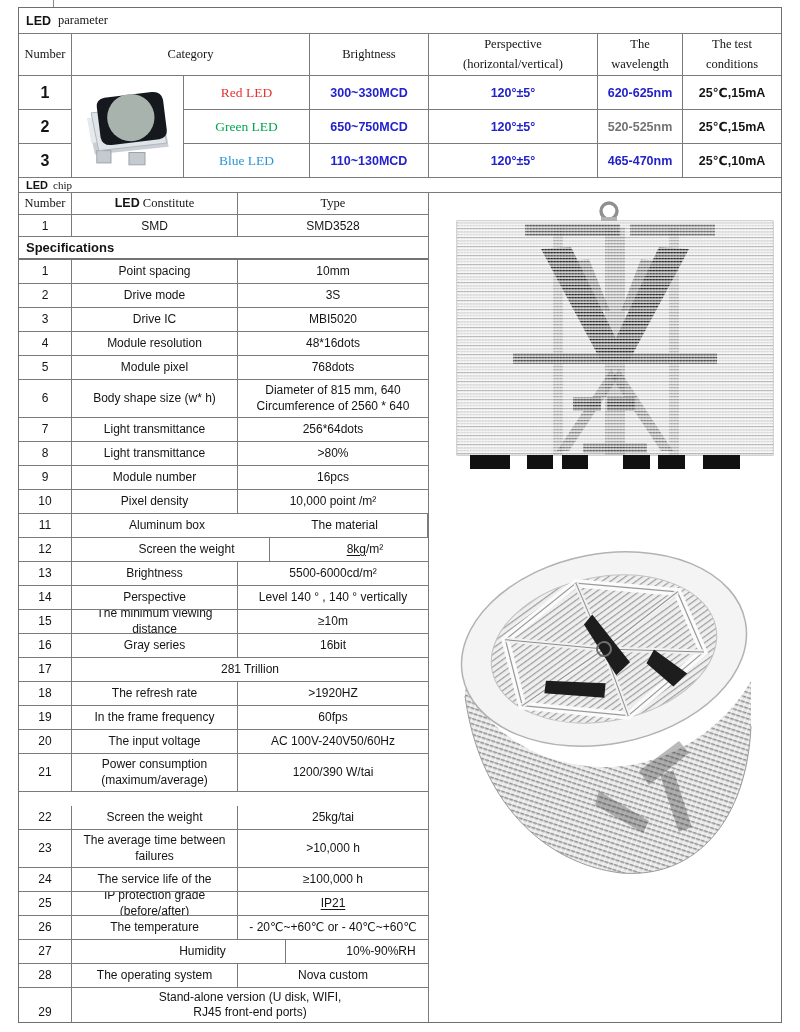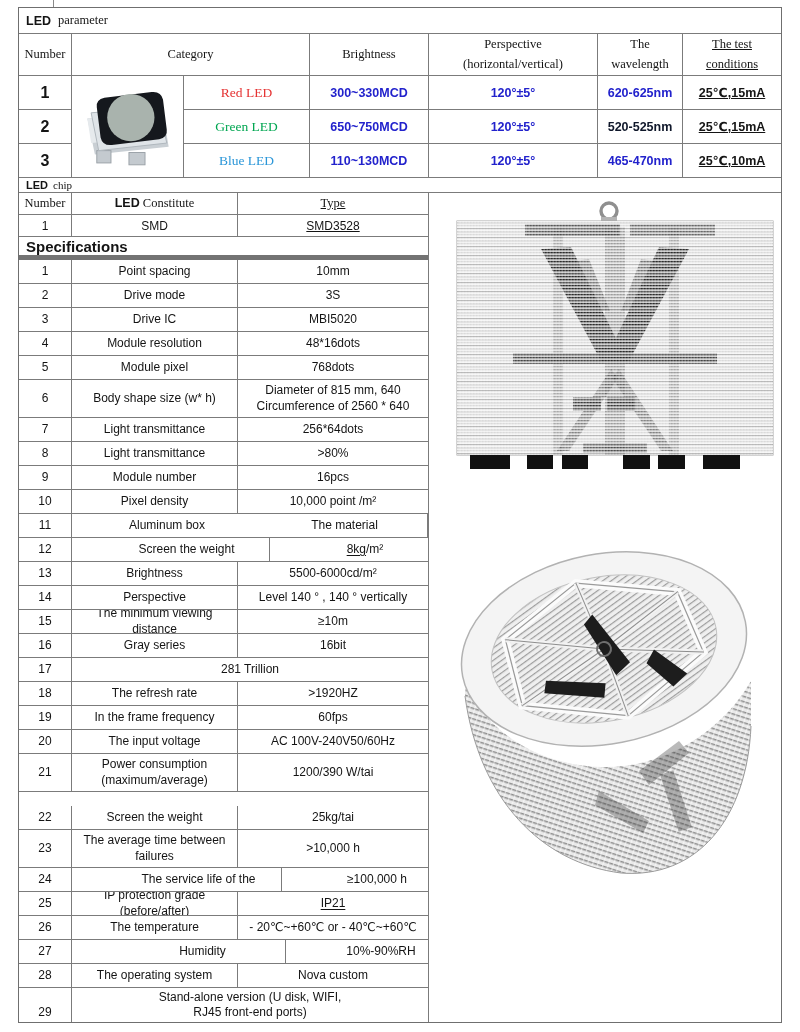--- a/index.html
+++ b/index.html
@@ -23,38 +23,38 @@
   .title-bar { height:26px; font-size:12.5px; }
   .chip-bar  { height:15px; font-size:11px; gap:5px; }
 
   
   .pgrid { display:grid; grid-template-columns:53px 112px 126px 119px 169px 85px 1fr; grid-template-rows:42px 34px 34px 34px; height:144px; }
   .cell {
     border-right:1px solid #7b7b7b; border-bottom:1px solid #7b7b7b;
     display:flex; align-items:center; justify-content:center;
     text-align:center; white-space:pre-line; overflow:hidden;
   }
-  .cell.lastcol { border-right:none;text-decoration:underline; }
+  .cell.lastcol { border-right:none; }
   .h { font-family:"Liberation Serif","DejaVu Serif",serif; font-size:12.5px; line-height:1.55; }
   .pnum { font-weight:bold; font-size:16px; }
   .ledname { font-family:"Liberation Serif","DejaVu Serif",serif; font-size:13.5px; }
   .bval { font-weight:bold; font-size:12.5px; }
   .cond { font-weight:bold; font-size:12.5px; }
   .imgcell { grid-column:2; grid-row:2/5; }
 
   
   .docbody { display:flex; height:831px; }
   .leftcol { width:410px; border-right:1px solid #7b7b7b; }
   .rightcol { flex:1; position:relative; background:#fff; }
 
   .cgrid { display:grid; grid-template-columns:53px 166px 1fr; grid-template-rows:22px 22px; }
   .cgrid .cell { font-size:12px; }
   .cgrid .h { font-size:12.5px; }
 
-  .spec-bar { height:23px; border-bottom:5px solid #737373; display:flex; align-items:center; padding-left:7px; font-weight:bold; font-size:15px; }
+  .spec-bar { height:23px; border-bottom:2px solid #737373; display:flex; align-items:center; padding-left:7px; font-weight:bold; font-size:13px; }
 
   .srow { display:flex; border-bottom:1px solid #7b7b7b; }
   .srow:last-child { border-bottom:none; }
   .scell {
     display:flex; align-items:center; justify-content:center;
     text-align:center; white-space:pre-line; font-size:12px; line-height:1.3; overflow:hidden;
   }
   .snum   { width:53px;  border-right:1px solid #7b7b7b; }
   .slabel { width:166px; border-right:1px solid #7b7b7b; padding:0 3px; }
   .svalue { flex:1; padding:0 3px; }
@@ -103,21 +103,21 @@
     <div class="cell ledname" style="color: rgb(229, 50, 50);">Red LED</div>
     <div class="cell bval" style="color: rgb(34, 34, 204);">300~330MCD</div>
     <div class="cell bval" style="color: rgb(34, 34, 204);">120°±5°</div>
     <div class="cell bval" style="color: rgb(34, 34, 204);">620-625nm</div>
     <div class="cell cond lastcol">25℃,15mA</div>
 
     <div class="cell pnum">2</div>
     <div class="cell ledname" style="color: rgb(0, 166, 81);">Green LED</div>
     <div class="cell bval" style="color: rgb(34, 34, 204);">650~750MCD</div>
     <div class="cell bval" style="color: rgb(34, 34, 204);">120°±5°</div>
-    <div class="cell bval" style="color: #0f172a;">520-525nm</div>
+    <div class="cell bval" style="color: #737373;">520-525nm</div>
     <div class="cell cond lastcol">25℃,15mA</div>
 
     <div class="cell pnum">3</div>
     <div class="cell ledname" style="color: rgb(42, 150, 216);">Blue LED</div>
     <div class="cell bval" style="color: rgb(34, 34, 204);">110~130MCD</div>
     <div class="cell bval" style="color: rgb(34, 34, 204);">120°±5°</div>
     <div class="cell bval" style="color: rgb(34, 34, 204);">465-470nm</div>
     <div class="cell cond lastcol">25℃,10mA</div>
   </div>
 
@@ -252,21 +252,21 @@
             <div class="scell snum">22</div>
             <div class="scell slabel">Screen the weight</div>
             <div class="scell svalue">25kg/tai</div>
           </div>
           <div class="srow" style="height: 38px;">
             <div class="scell snum">23</div>
             <div class="scell slabel">The average time between
 failures</div>
             <div class="scell svalue">&gt;10,000 h</div>
           </div>
-          <div class="srow" style="height: 24px; gap: 44px;">
+          <div class="srow" style="height: 24px;">
             <div class="scell snum">24</div>
             <div class="scell slabel">The service life of the</div>
             <div class="scell svalue">≥100,000 h</div>
           </div>
           <div class="srow" style="height: 24px;">
             <div class="scell snum">25</div>
             <div class="scell slabel">IP protection grade (before/after)</div>
             <div class="scell svalue"><u>IP21</u></div>
           </div>
           <div class="srow" style="height: 24px;">

